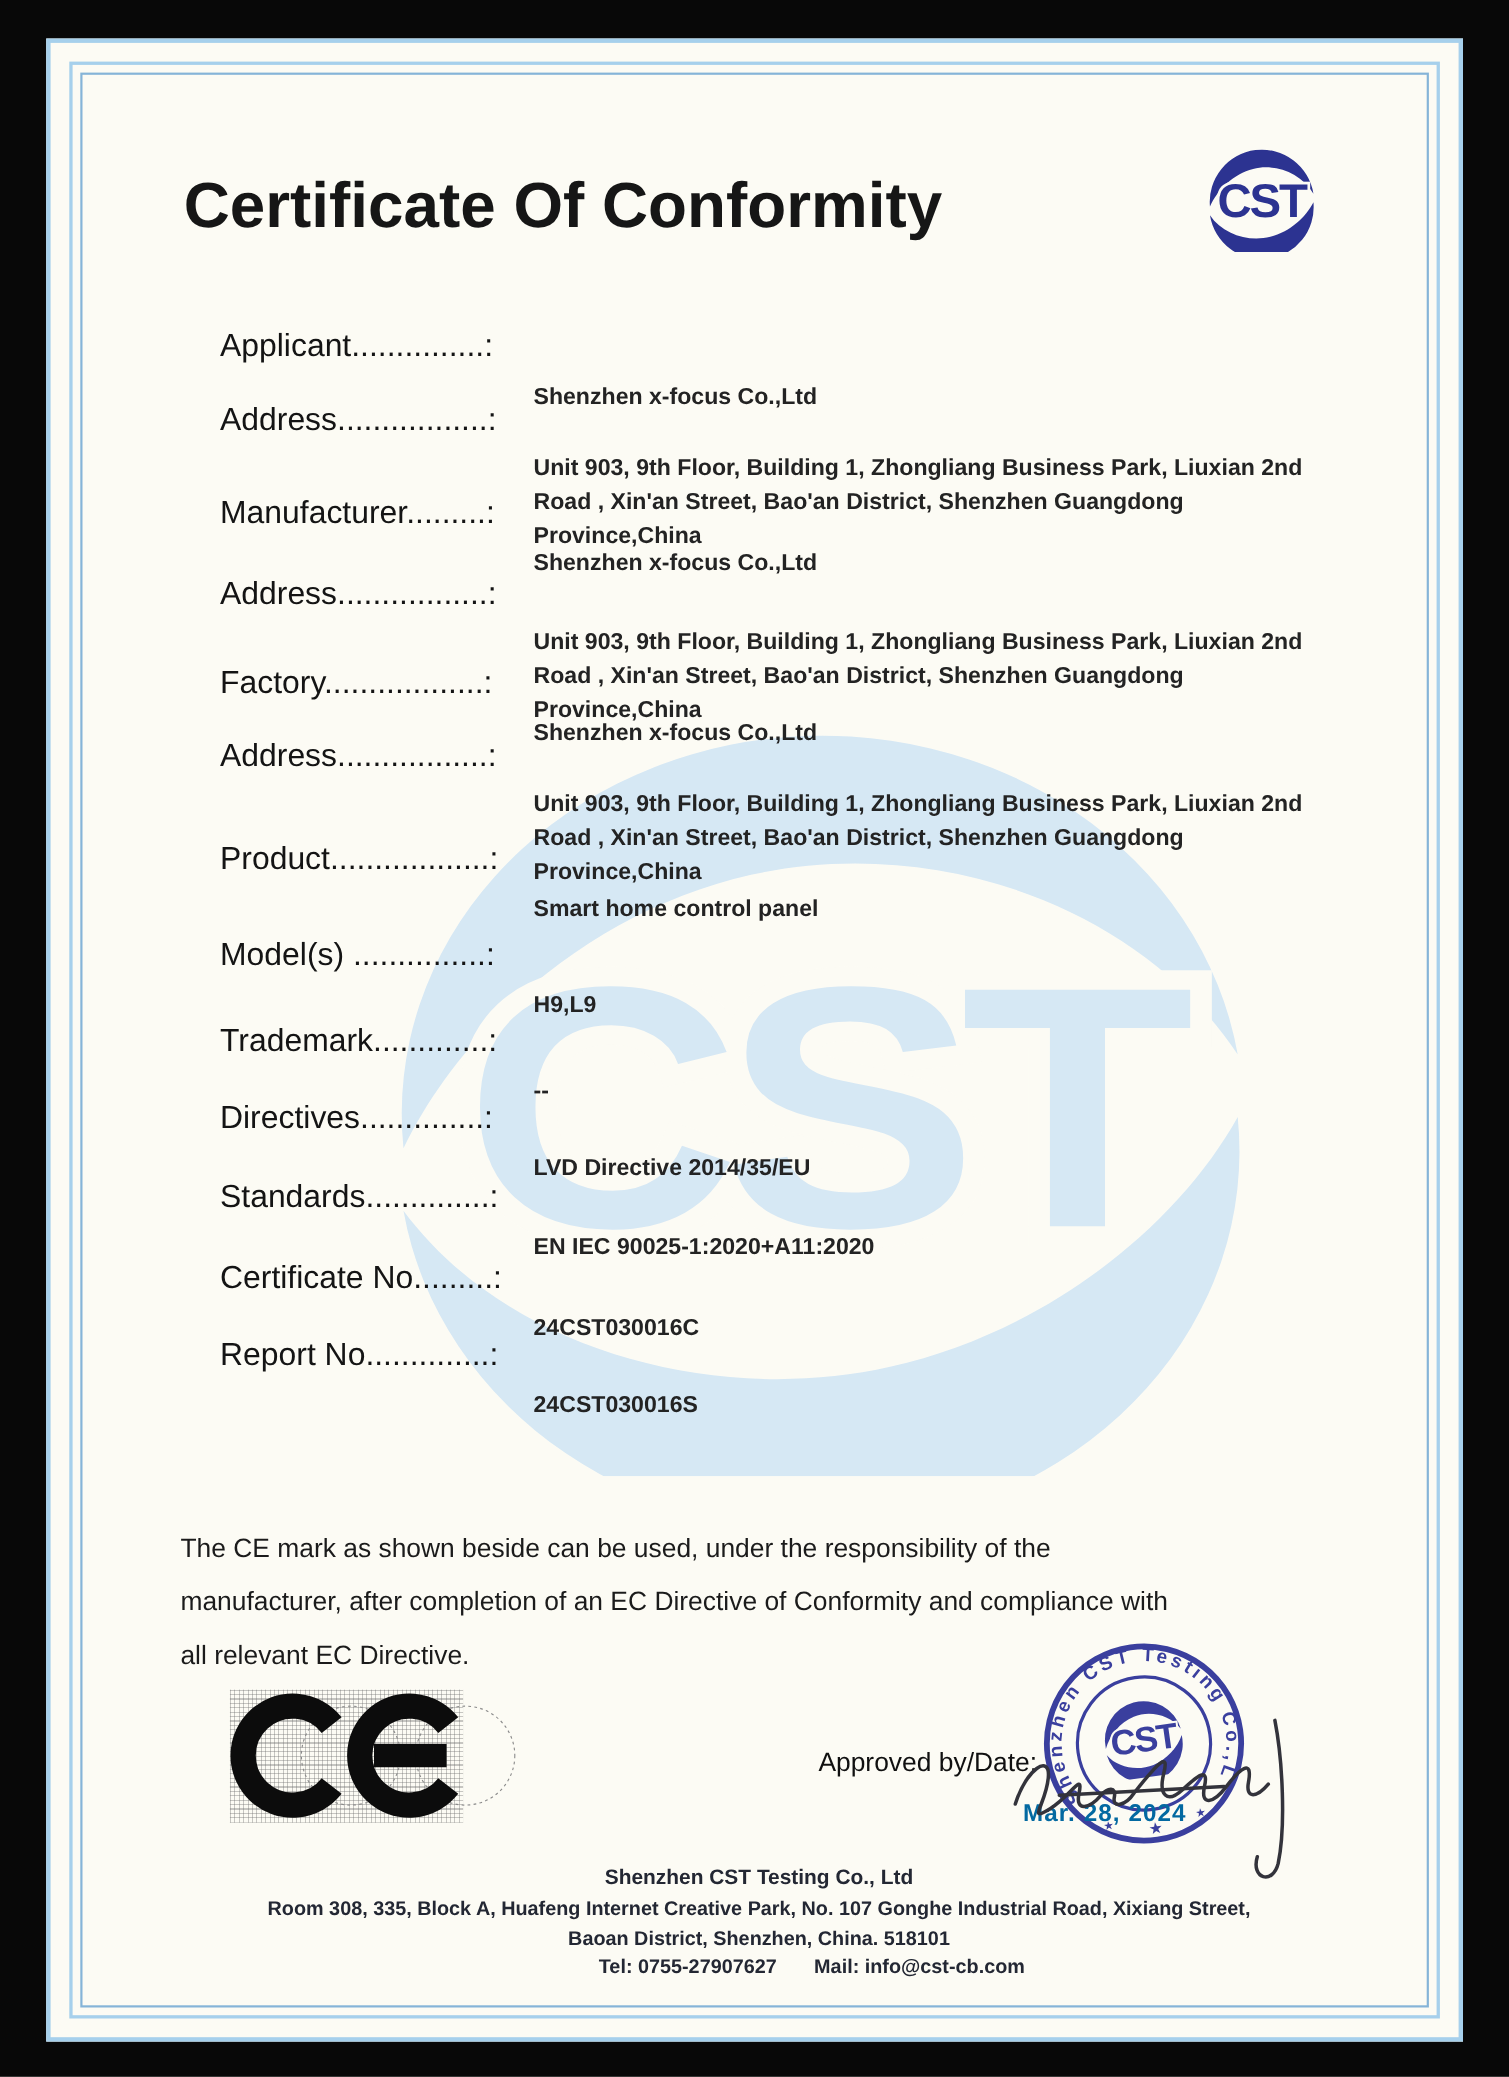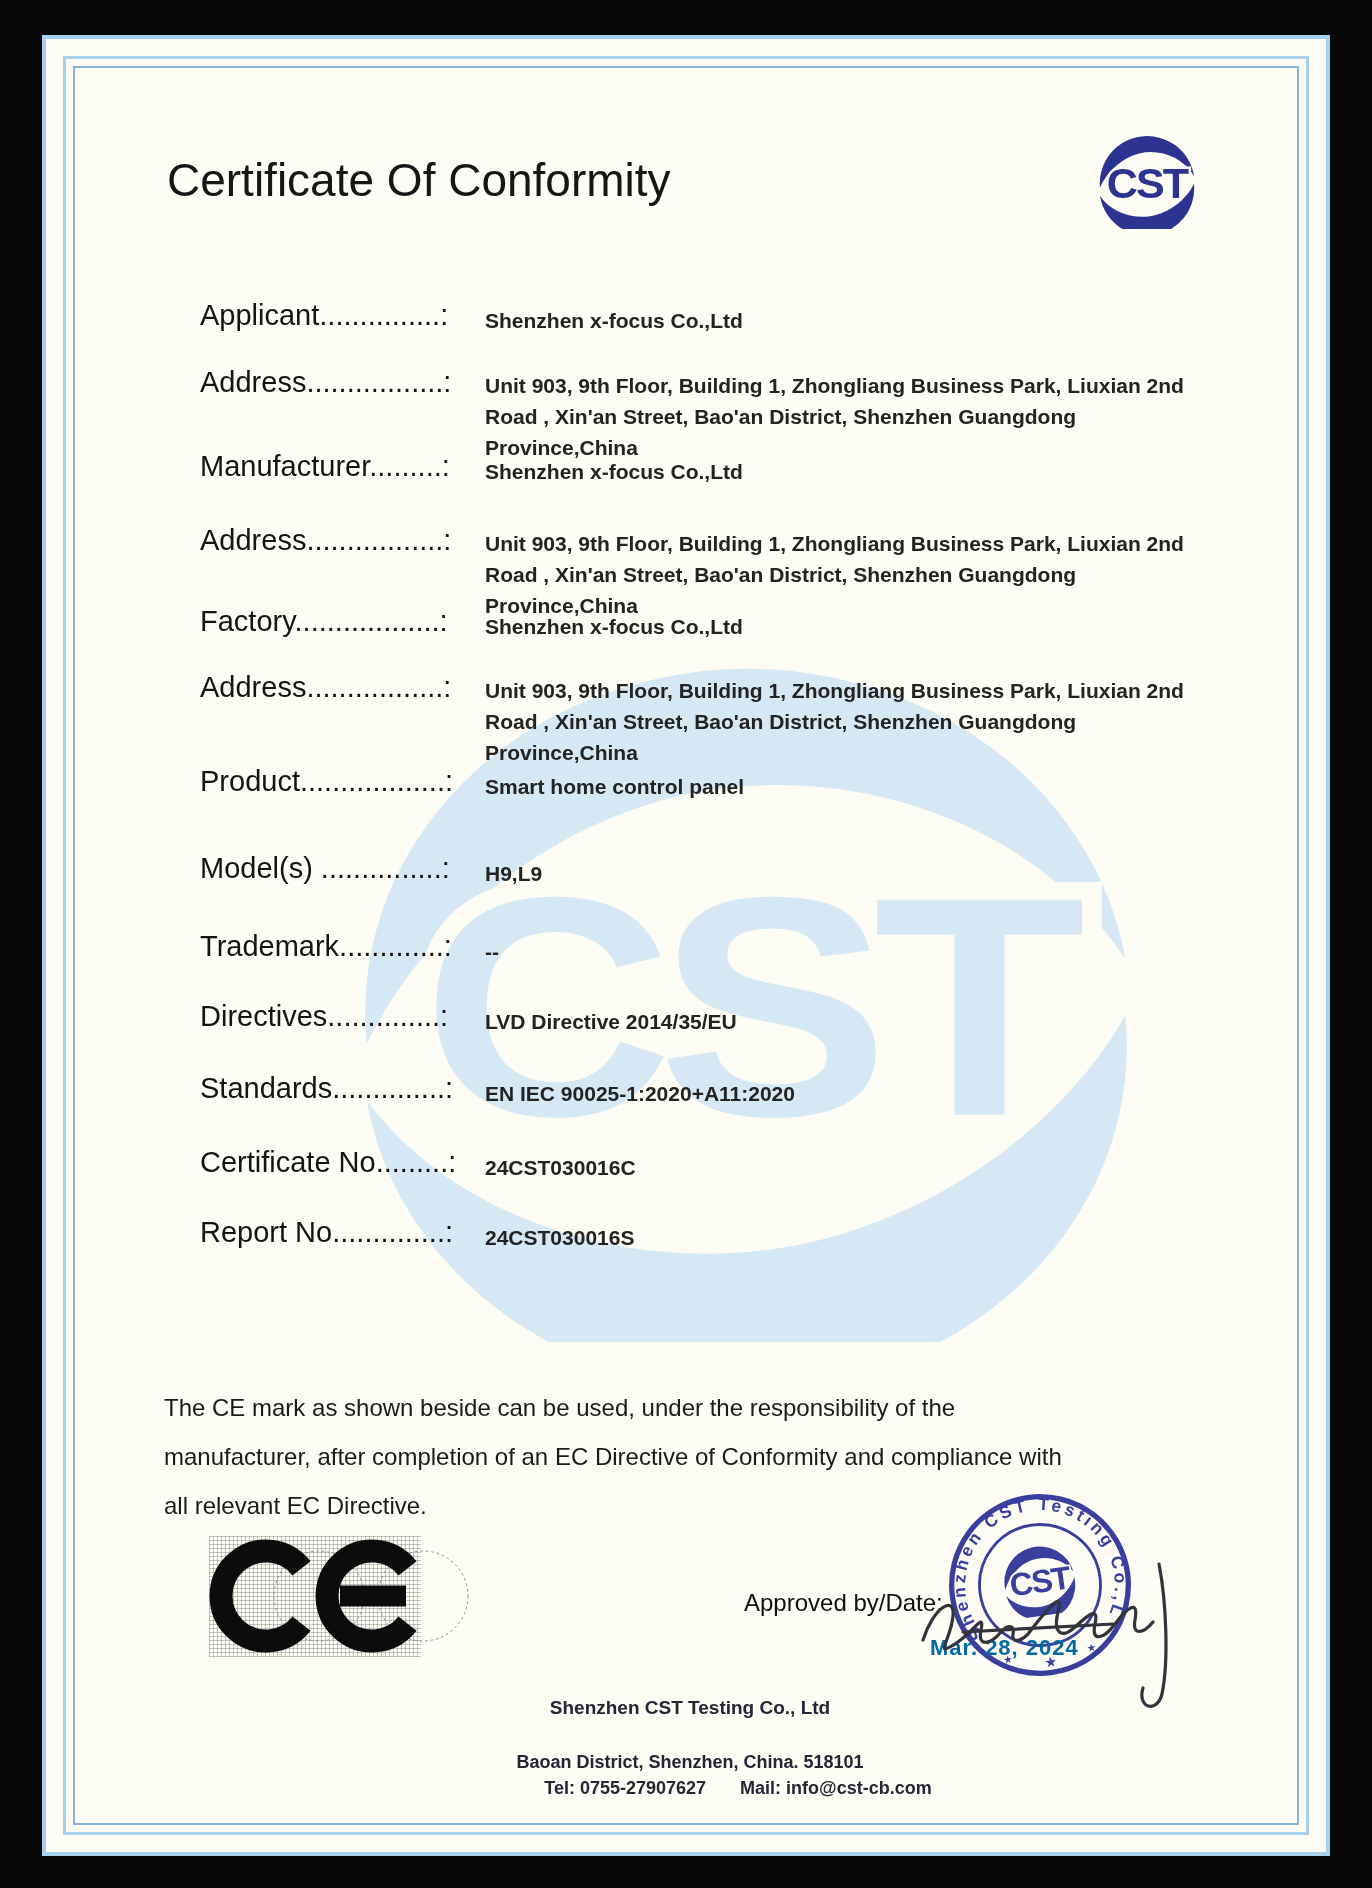--- a/index.html
+++ b/index.html
@@ -26,34 +26,34 @@
     position:absolute;left:42px;top:35px;width:1288px;height:1821px;
     background:var(--page-bg);
     border:4px solid var(--border-blue);
   }
   .frame2{position:absolute;inset:17px;border:3px solid var(--border-blue);pointer-events:none;}
   .frame3{position:absolute;inset:7px;border:2px solid var(--border-blue-dark);pointer-events:none;}
   .abs{position:absolute;}
 
   .title{
     left:121px;top:114px;width:860px;
-    font-size:46px;font-weight:400;color:var(--ink);
+    font-size:58px;font-weight:700;color:var(--ink);
     letter-spacing:0px;white-space:nowrap;
   }
   .hdr-logo{left:1050px;top:92px;width:102px;height:98px;color:var(--logo-navy);}
   .watermark{left:305px;top:593px;width:790px;height:710px;color:var(--watermark-blue);opacity:.9;}
 
   .row-label{
     left:154px;
     font-size:29px;color:#141414;font-weight:400;white-space:nowrap;
   }
   .row-value{
     left:439px;max-width:724px;
     font-size:21px;font-weight:700;color:var(--value-ink);
-    line-height:31px;white-space:pre-line;
+    line-height:31px;white-space:pre-line;margin-top:40px;
   }
   .remark{
     left:118px;width:985px;color:#1b1b1b;white-space:pre-line;
   }
   .remark.p1{font-size:23px;line-height:39px;}
   .remark.p2{font-size:24px;line-height:49px;}
 
   .ce-box{
     left:163px;top:1497px;width:212px;height:121px;
     background-image:
@@ -189,15 +189,16 @@
 
   <svg class="abs sig" viewBox="0 0 310 210">
     <g fill="none" stroke="#33333b" stroke-width="3.2" stroke-linecap="round" stroke-linejoin="round">
       <path d="M22,128 C32,96 54,82 52,104 C50,128 32,146 54,132 C72,121 84,98 80,118 C76,136 90,132 100,120 C106,113 114,112 112,122 C110,132 122,130 130,118 C152,90 162,80 157,100 C152,120 160,128 174,115 C188,102 198,94 194,112 C190,130 202,128 214,112 C226,96 238,86 234,108 C231,124 242,122 252,110"></path>
       <path d="M62,120 L212,112"></path>
       <path d="M258,52 C265,88 268,148 261,182 C256,202 236,196 242,176"></path>
     </g>
   </svg>
 
   <div class="abs footer-line f1">Shenzhen CST Testing Co., Ltd</div>
+  <div class="abs footer-line f2">Room 308, 335, Block A, Huafeng Internet Creative Park, No. 107 Gonghe Industrial Road, Xixiang Street,</div>
   <div class="abs footer-line f3">Baoan District, Shenzhen, China. 518101</div>
   <div class="abs footer-line f4"><span>Tel: 0755-27907627</span><span class="gap"></span><span>Mail: info@cst-cb.com</span></div>
 </div>
 
 </body></html>

